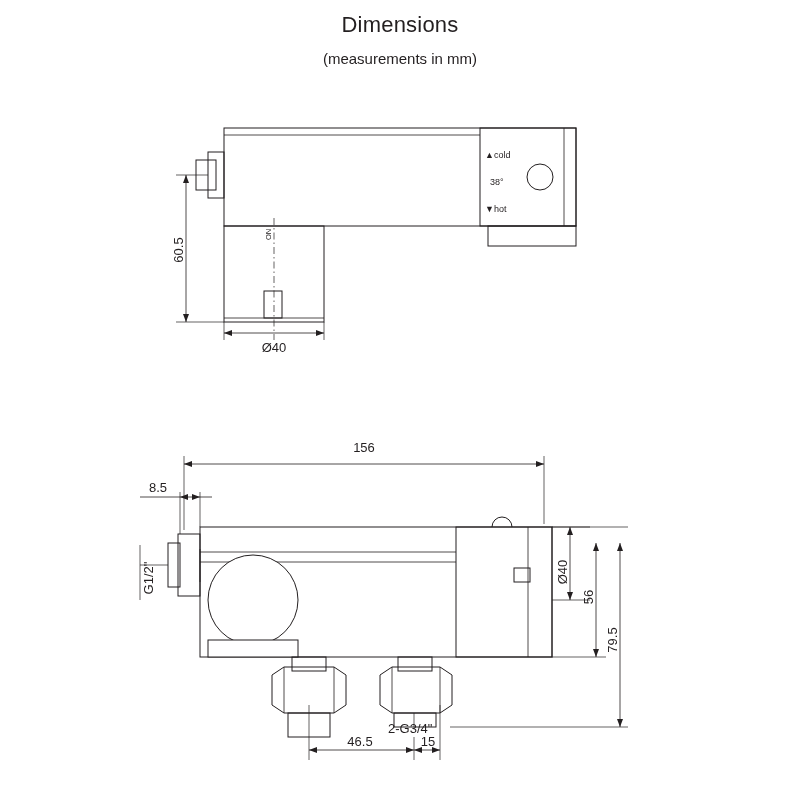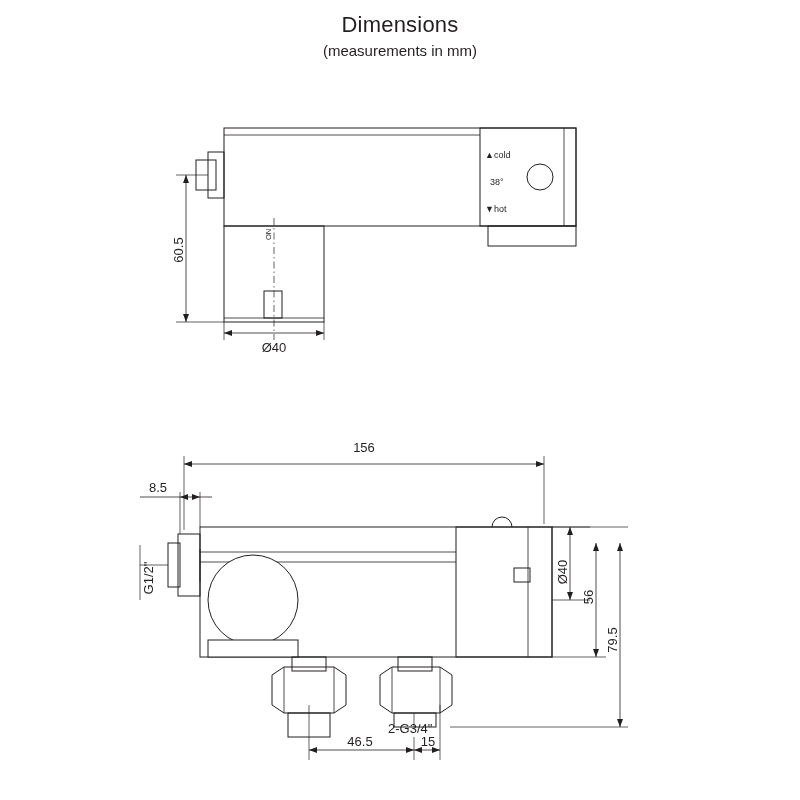--- a/index.html
+++ b/index.html
@@ -27,21 +27,21 @@
     text-align: center;
   }
   .title-main {
     font-size: 22px;
     color: #231f20;
     letter-spacing: 0.2px;
   }
   .title-sub {
     font-size: 15px;
     color: #231f20;
-    margin-top: 4px;
+    margin-top: 12px;
     text-align: center;
   }
   svg.drawing {
     position: absolute;
     top: 0;
     left: 0;
   }
   .ln {
     stroke: #231f20;
     stroke-width: 1;

